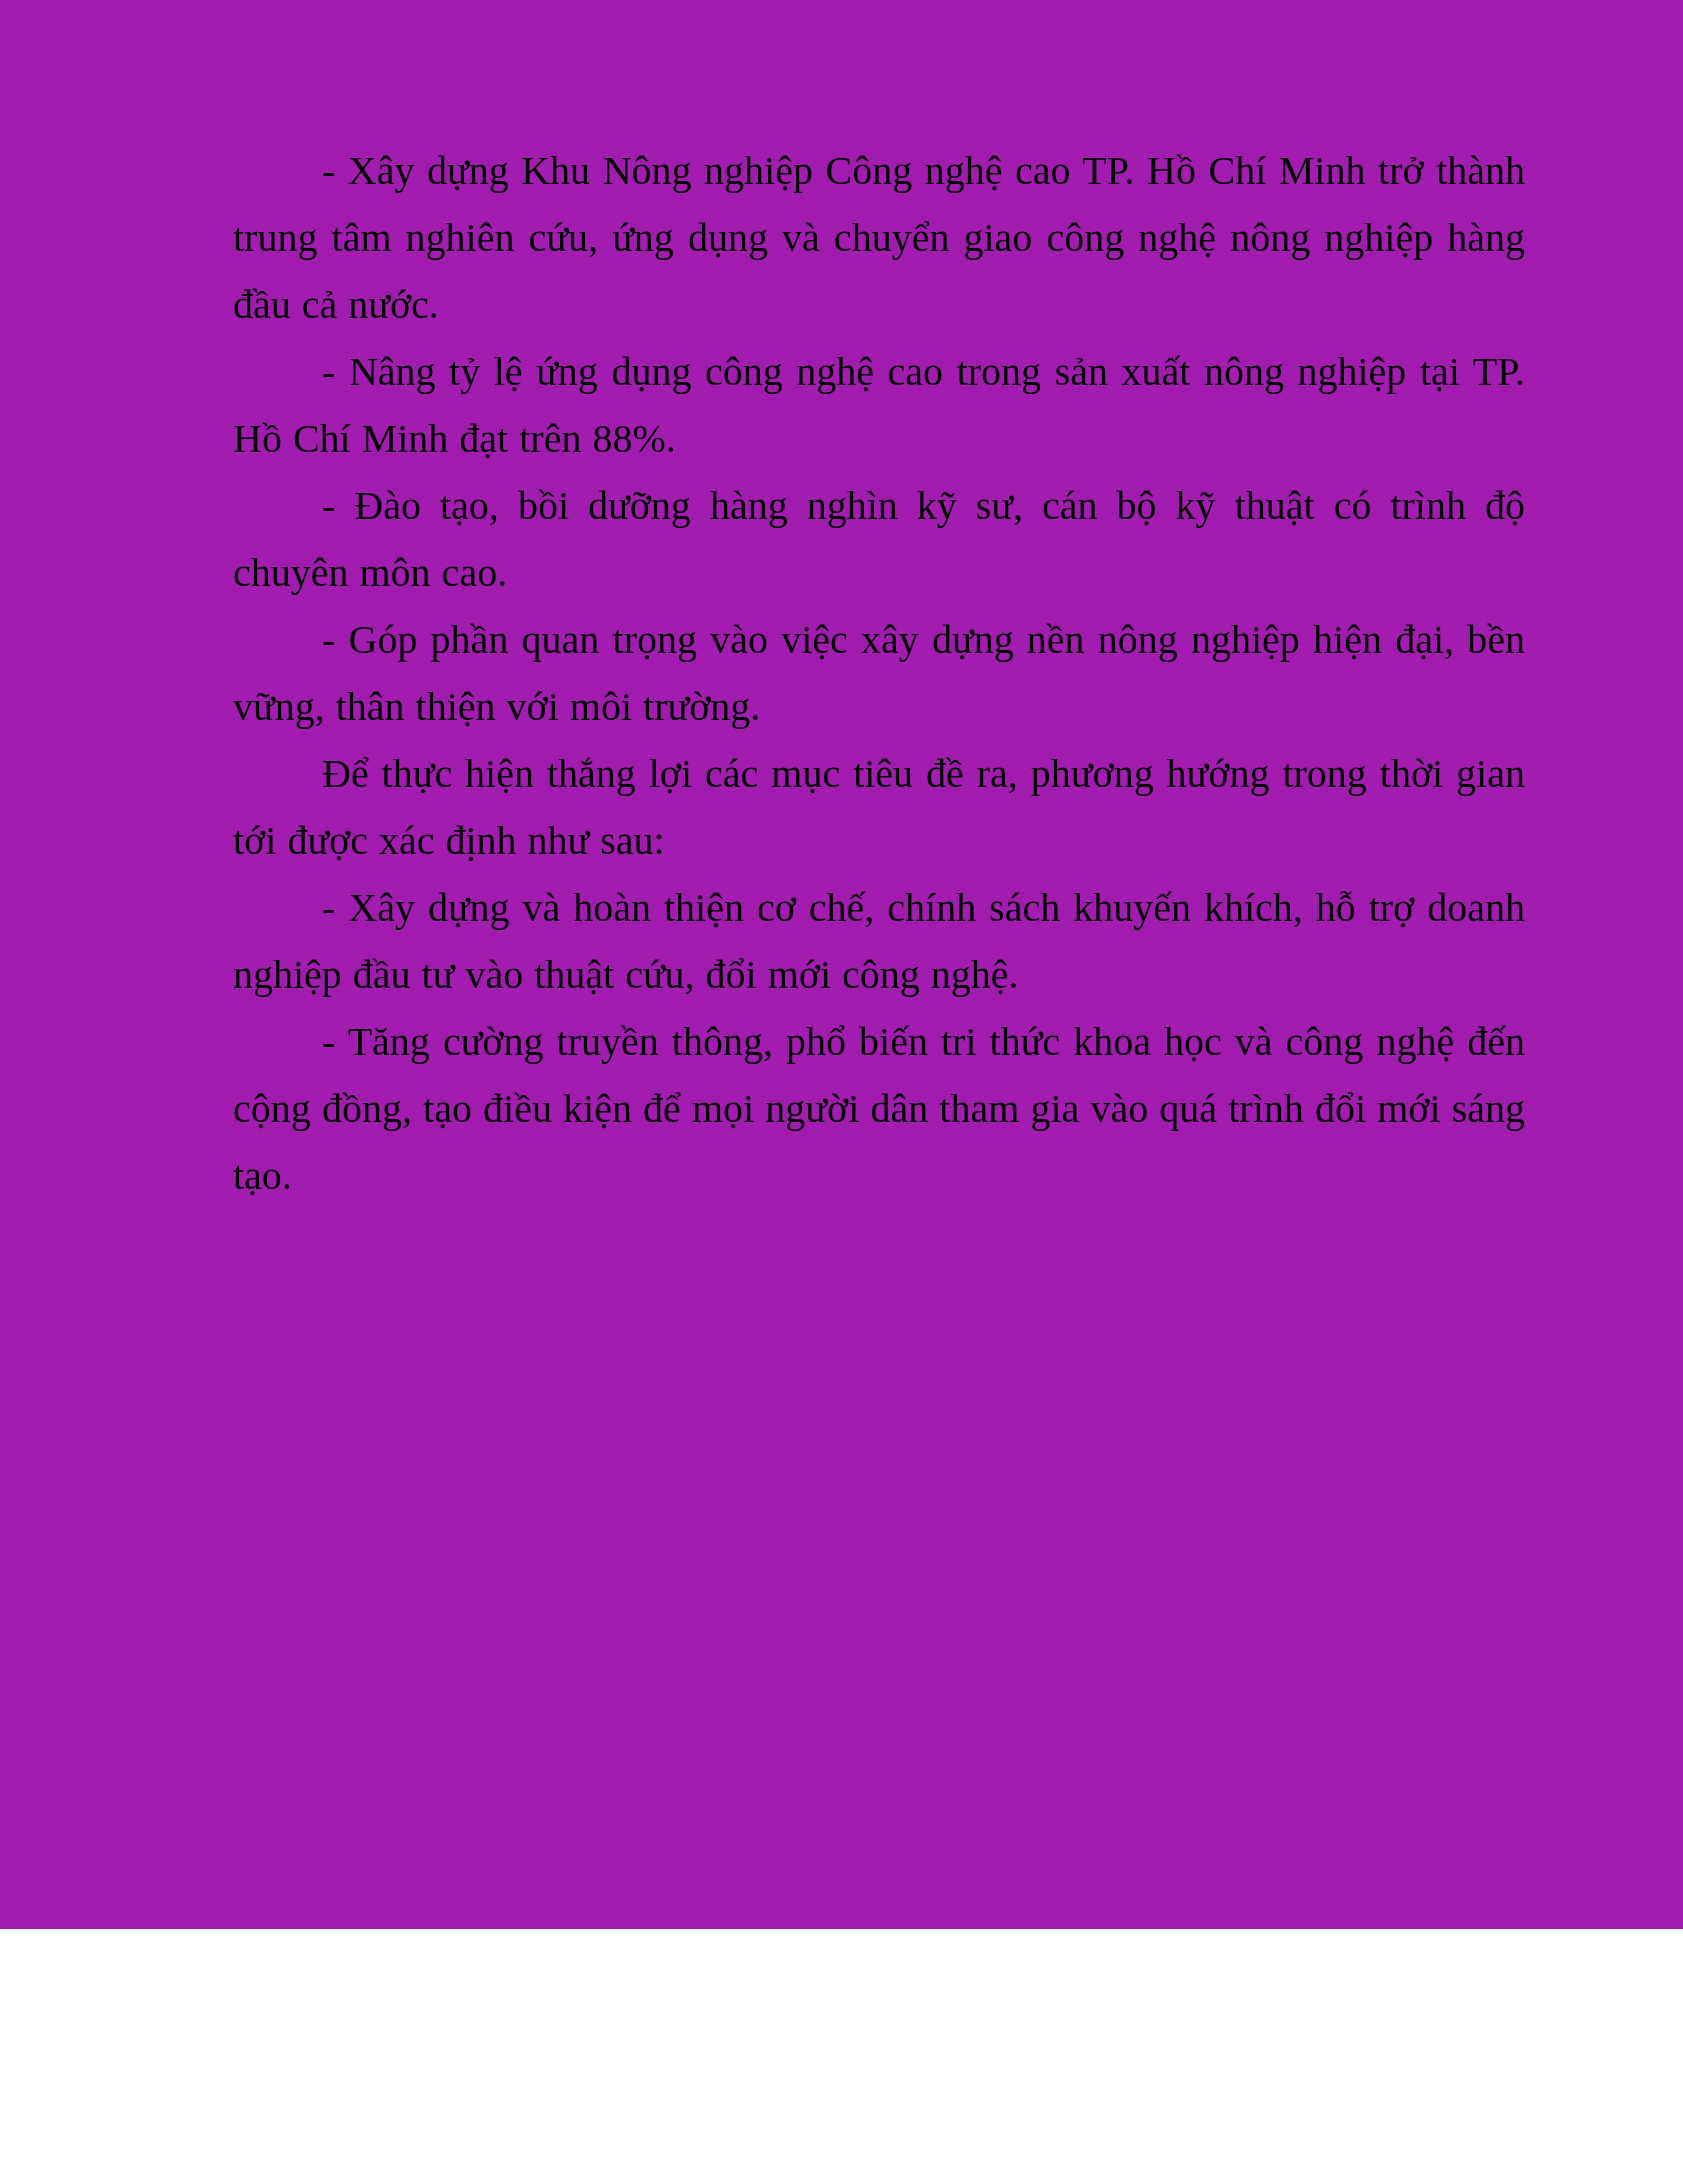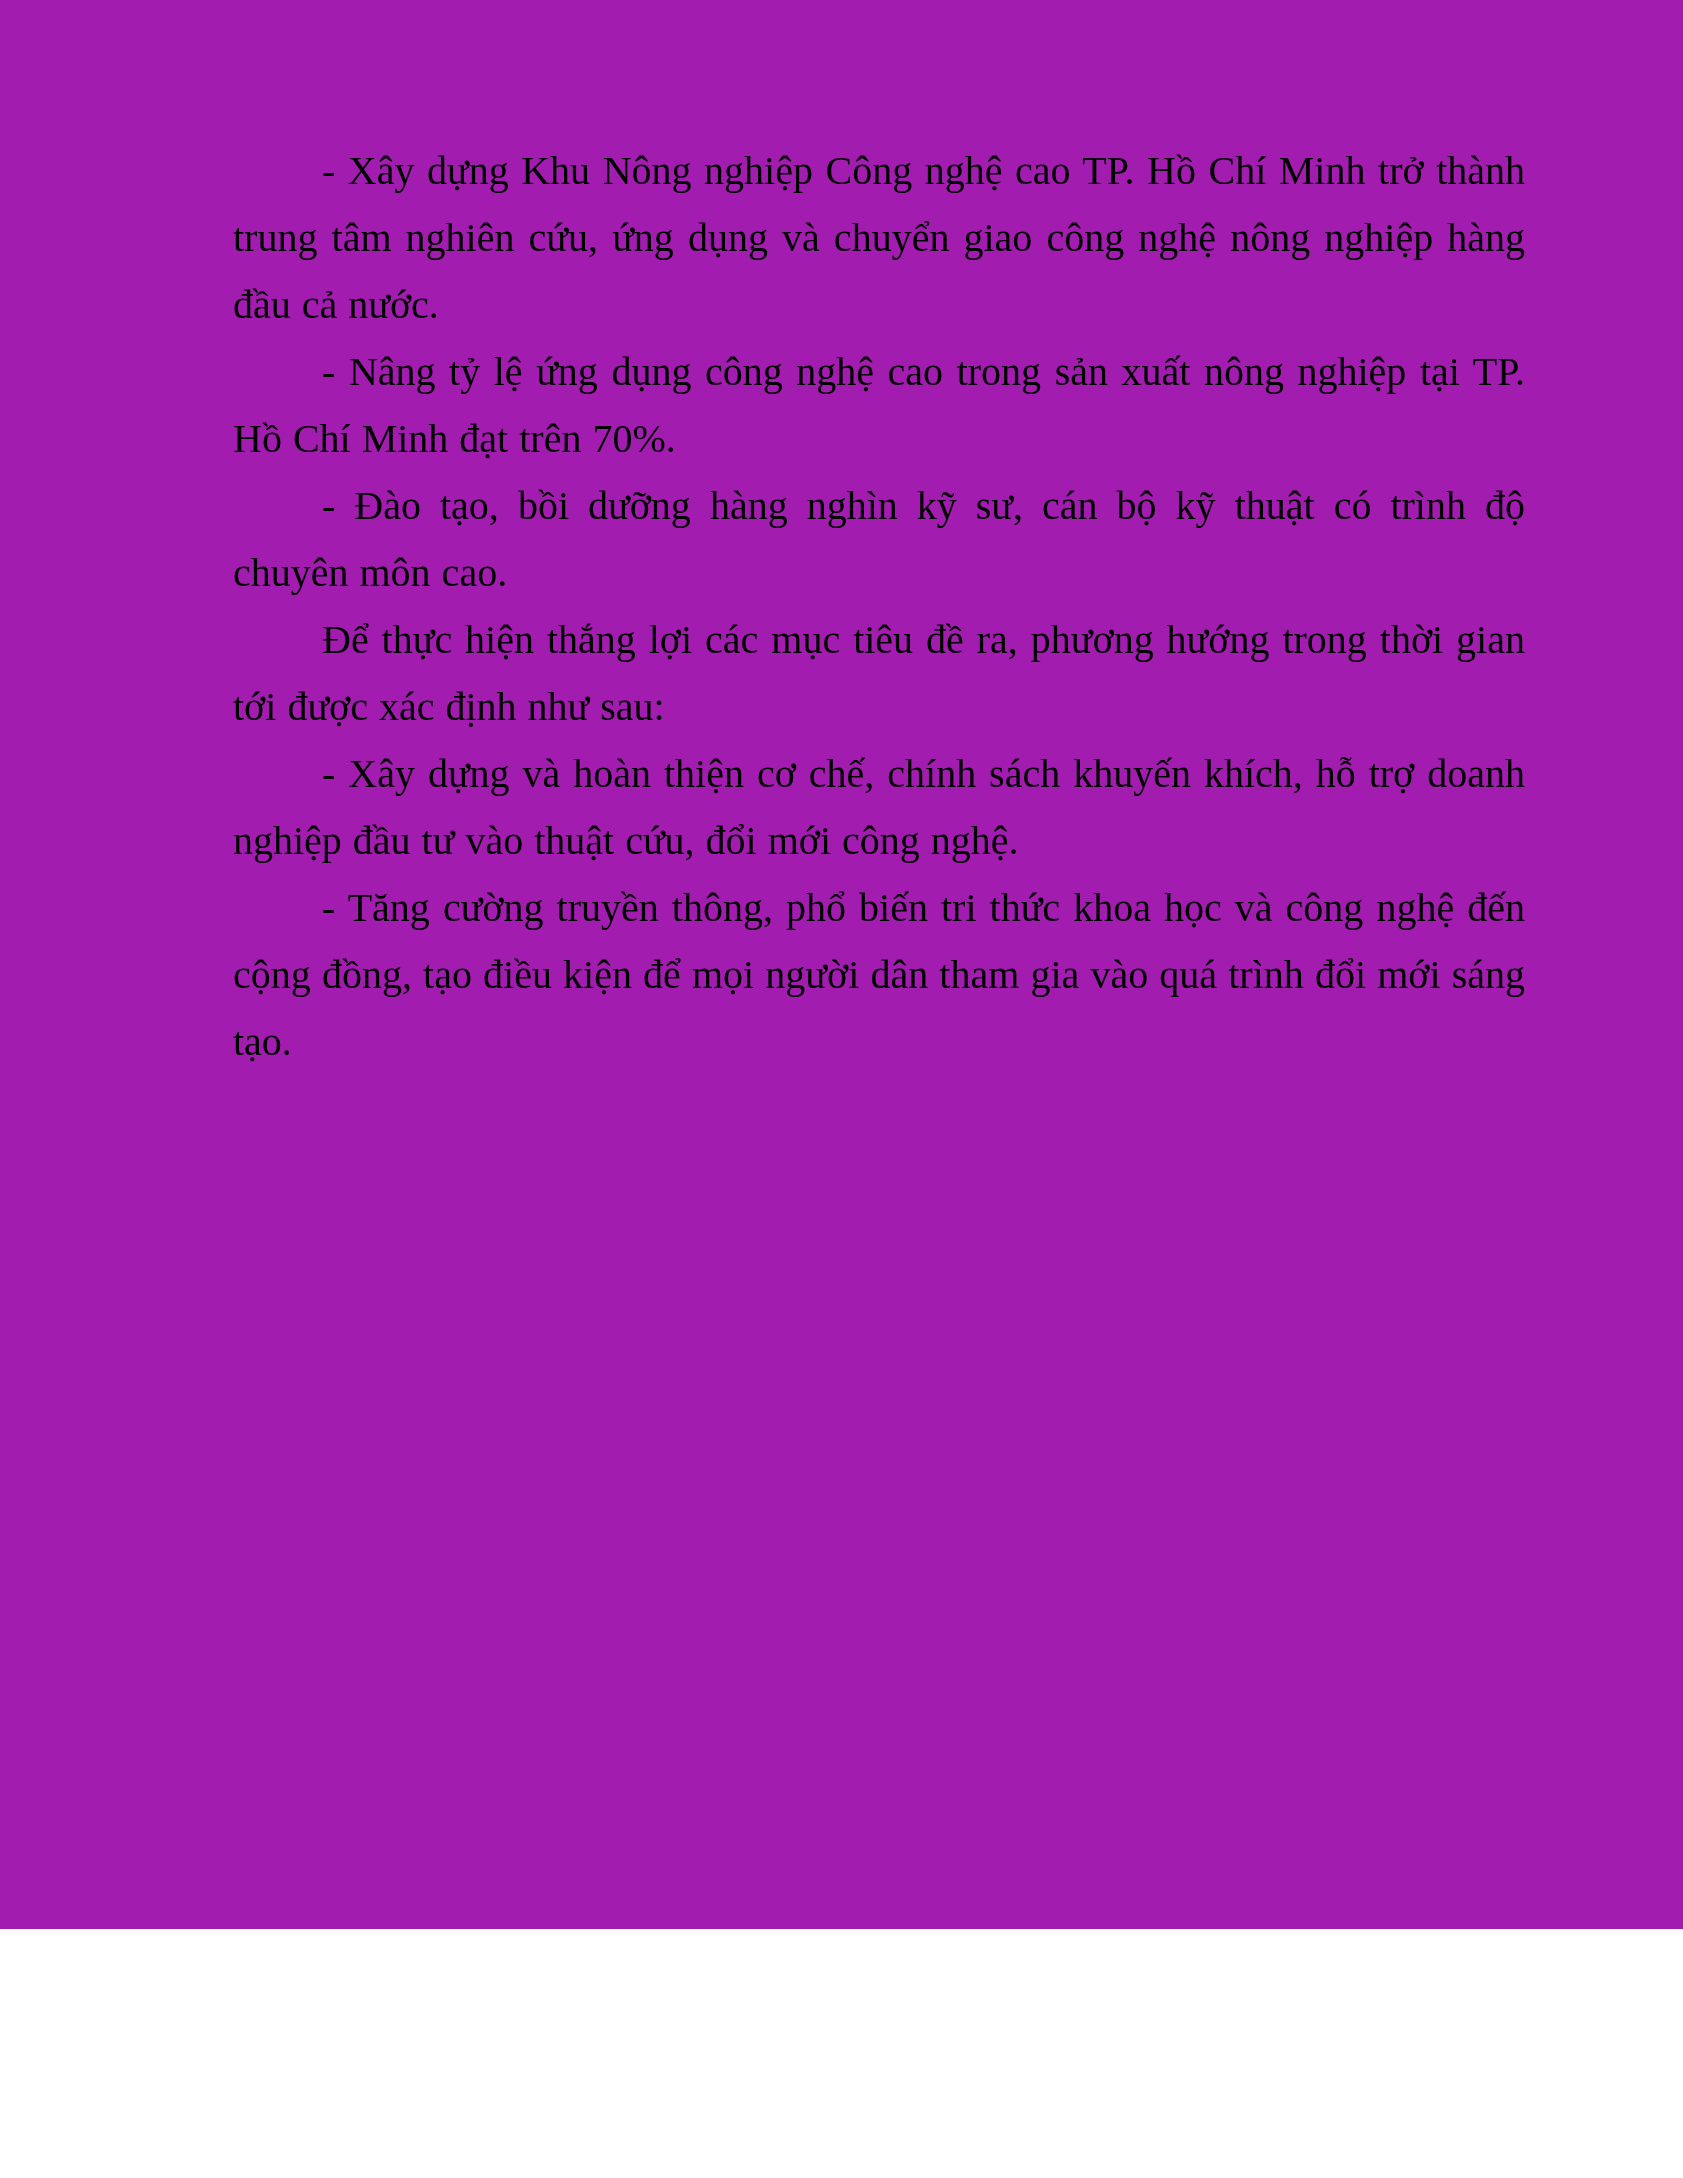--- a/index.html
+++ b/index.html
@@ -32,20 +32,21 @@
     text-indent: 89px;
     word-spacing: 1px;
   }
 </style>
 </head>
 <body>
 
 <div class="page">
   <div class="content">
     <p class="para">- Xây dựng Khu Nông nghiệp Công nghệ cao TP. Hồ Chí Minh trở thành trung tâm nghiên cứu, ứng dụng và chuyển giao công nghệ nông nghiệp hàng đầu cả nước.</p>
-    <p class="para">- Nâng tỷ lệ ứng dụng công nghệ cao trong sản xuất nông nghiệp tại TP. Hồ Chí Minh đạt trên 70%.</p>
+    <p class="para">- Nâng tỷ lệ ứng dụng công nghệ cao trong sản xuất nông nghiệp tại TP. Hồ Chí Minh đạt trên 88%.</p>
     <p class="para">- Đào tạo, bồi dưỡng hàng nghìn kỹ sư, cán bộ kỹ thuật có trình độ chuyên môn cao.</p>
+    <p class="para">- Góp phần quan trọng vào việc xây dựng nền nông nghiệp hiện đại, bền vững, thân thiện với môi trường.</p>
     <p class="para">Để thực hiện thắng lợi các mục tiêu đề ra, phương hướng trong thời gian tới được xác định như sau:</p>
     <p class="para">- Xây dựng và hoàn thiện cơ chế, chính sách khuyến khích, hỗ trợ doanh nghiệp đầu tư vào thuật cứu, đổi mới công nghệ.</p>
     <p class="para">- Tăng cường truyền thông, phổ biến tri thức khoa học và công nghệ đến cộng đồng, tạo điều kiện để mọi người dân tham gia vào quá trình đổi mới sáng tạo.</p>
   </div>
 </div>
 
 
 </body></html>

